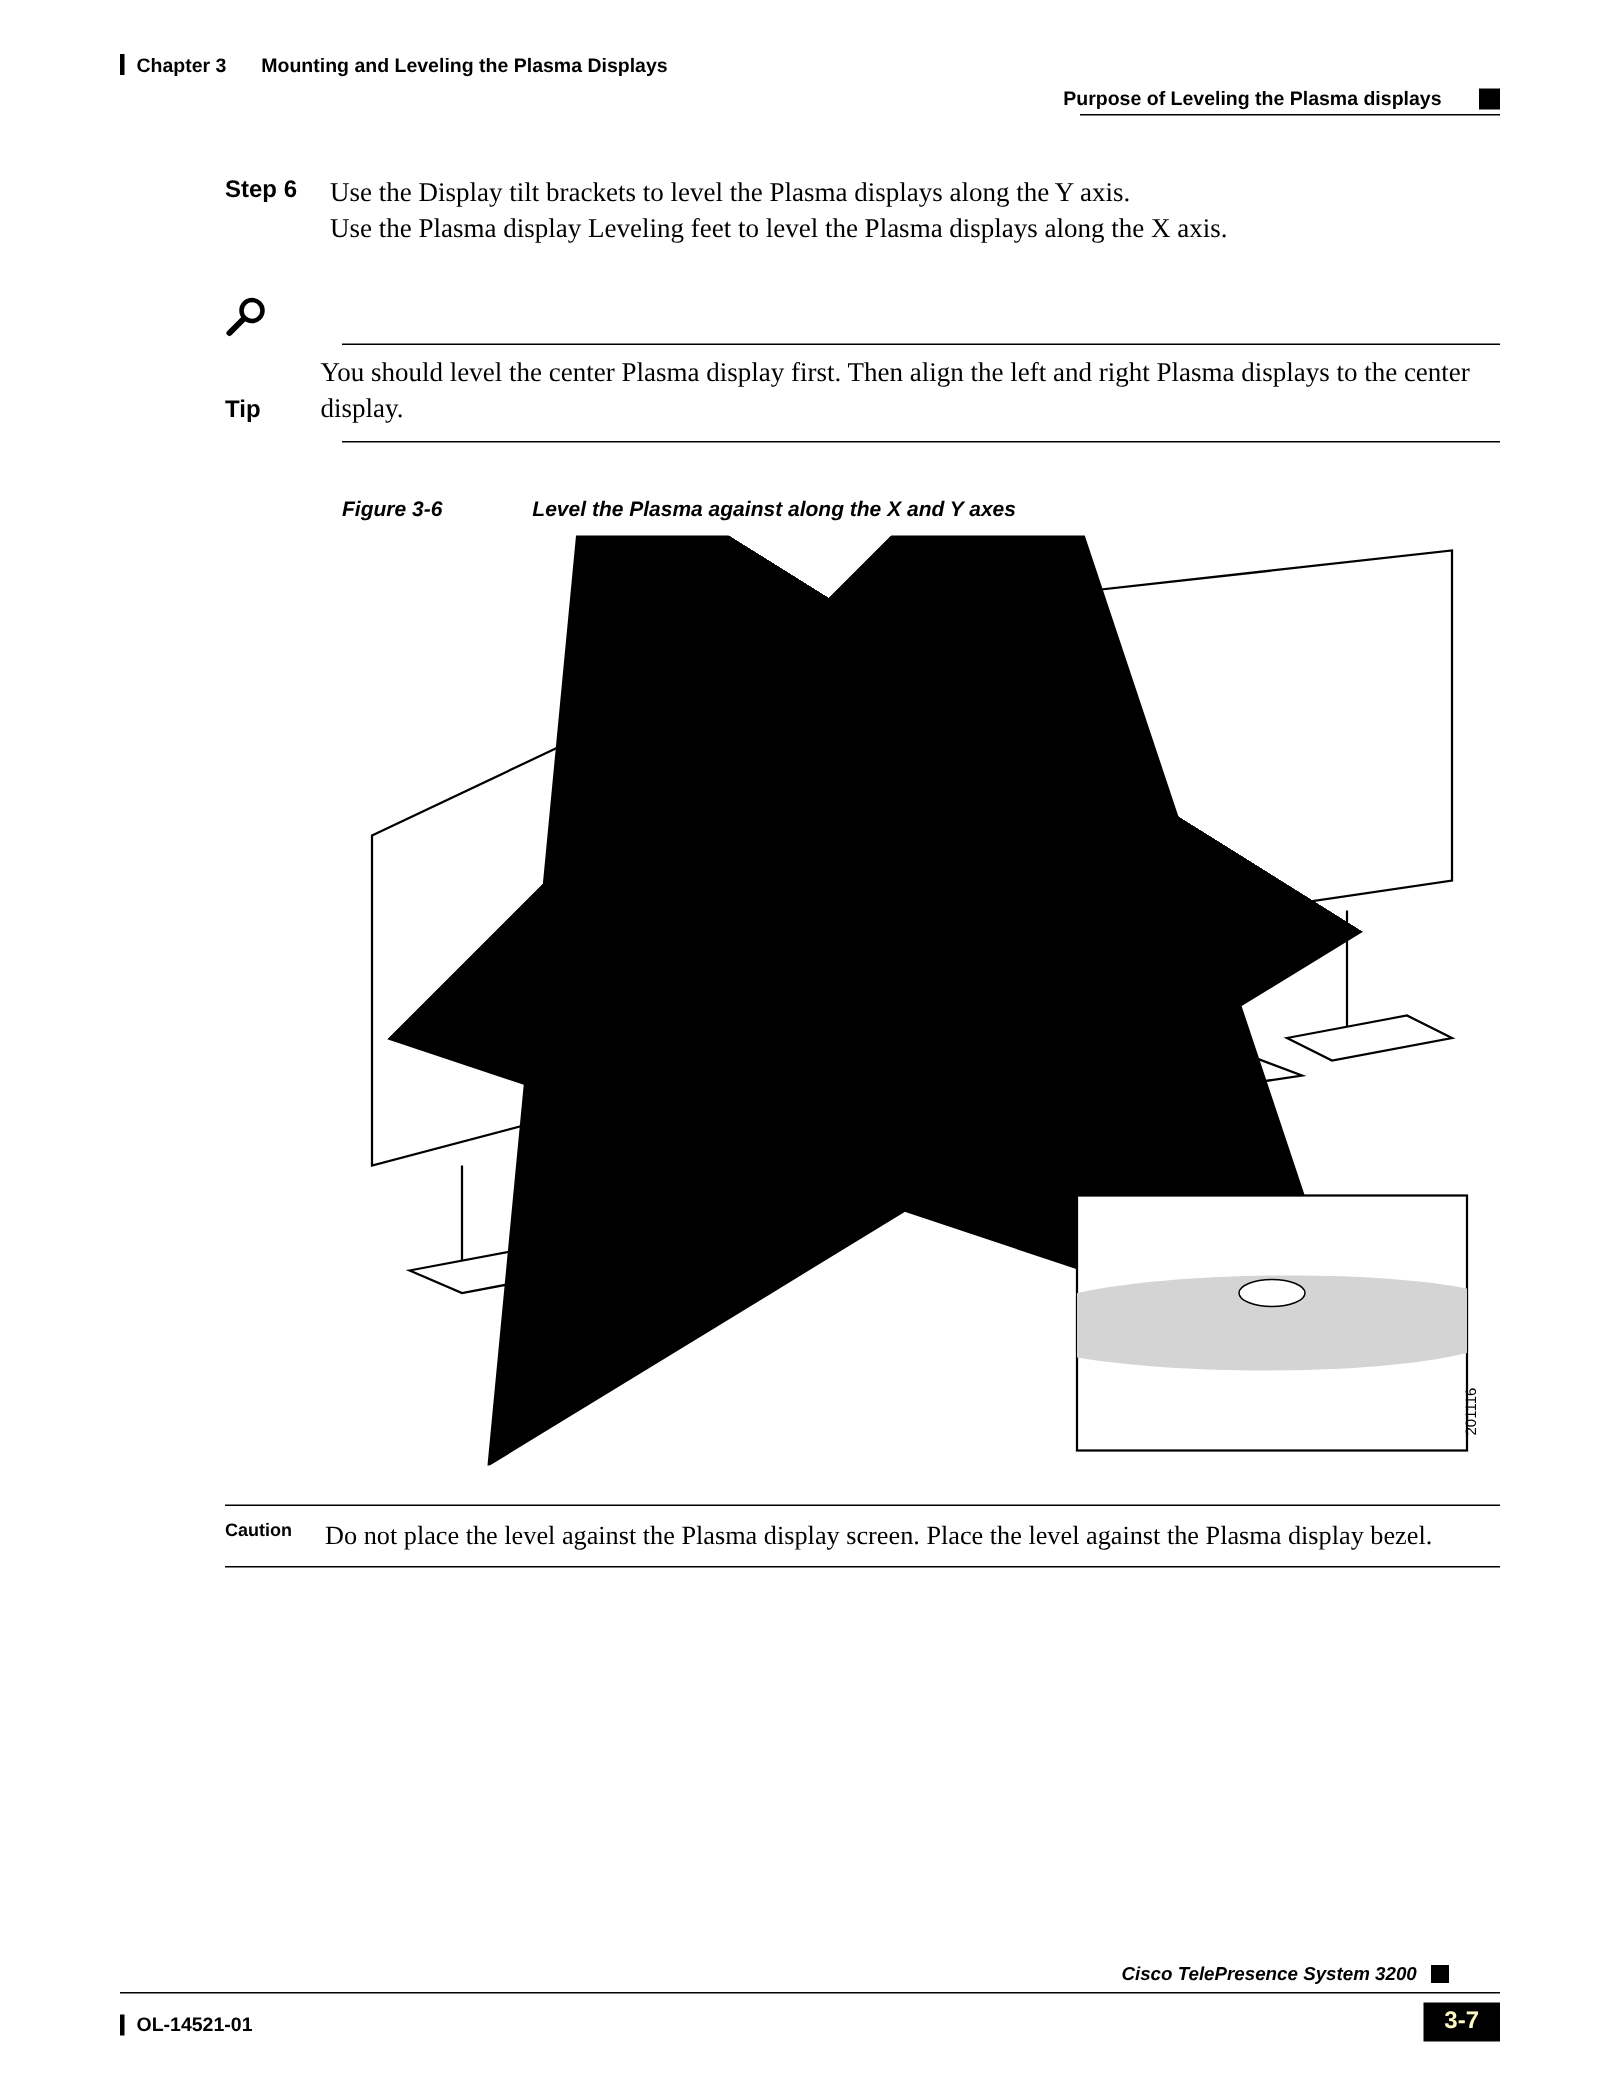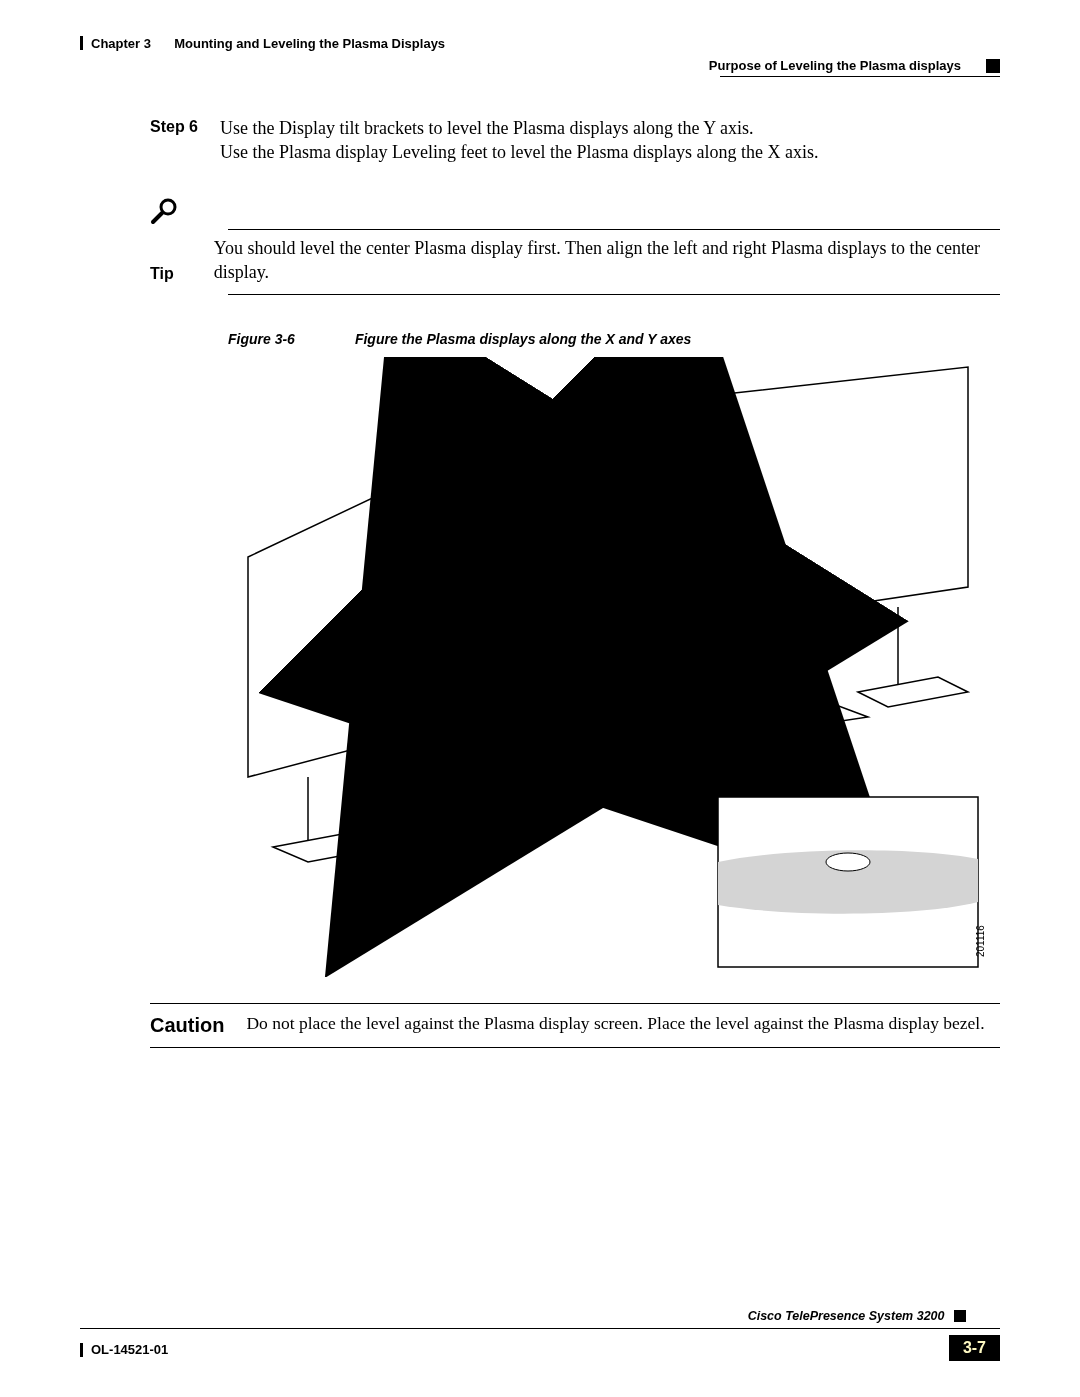--- a/index.html
+++ b/index.html
@@ -130,21 +130,21 @@
   }
   .caution-row {
     display: flex;
     gap: 22px;
     font-size: 17.5px;
     line-height: 1.35;
   }
   .caution-label {
     font-family: Arial, Helvetica, sans-serif;
     font-weight: 700;
-    font-size: 20px;
+    font-size: 12px;
     white-space: nowrap;
   }
   .caution-rule {
     border: none;
     border-top: 1px solid #000;
     margin: 0 0 8px 0;
   }
   .caution-rule-bottom {
     border: none;
     border-top: 1px solid #000;
@@ -240,21 +240,21 @@
       <hr class="tip-rule">
       <div class="tip-row">
         <div class="tip-label">Tip</div>
         <div>You should level the center Plasma display first. Then align the left and right Plasma displays to the center display.</div>
       </div>
       <hr class="tip-rule-bottom">
     </div>
 
     <div class="fig-cap">
       <span>Figure 3-6</span>
-      <span>Figure the Plasma displays along the X and Y axes</span>
+      <span>Level the Plasma against along the X and Y axes</span>
     </div>
 
     <div class="figure">
       <svg viewBox="0 0 760 620" width="760" height="620">
 
         <g stroke="#000" stroke-width="1.5" fill="#fff">
           <polygon points="470,40 740,10 740,230 470,270"></polygon>
 
           <line x1="560" y1="270" x2="560" y2="360"></line>
           <line x1="670" y1="250" x2="670" y2="340"></line>

